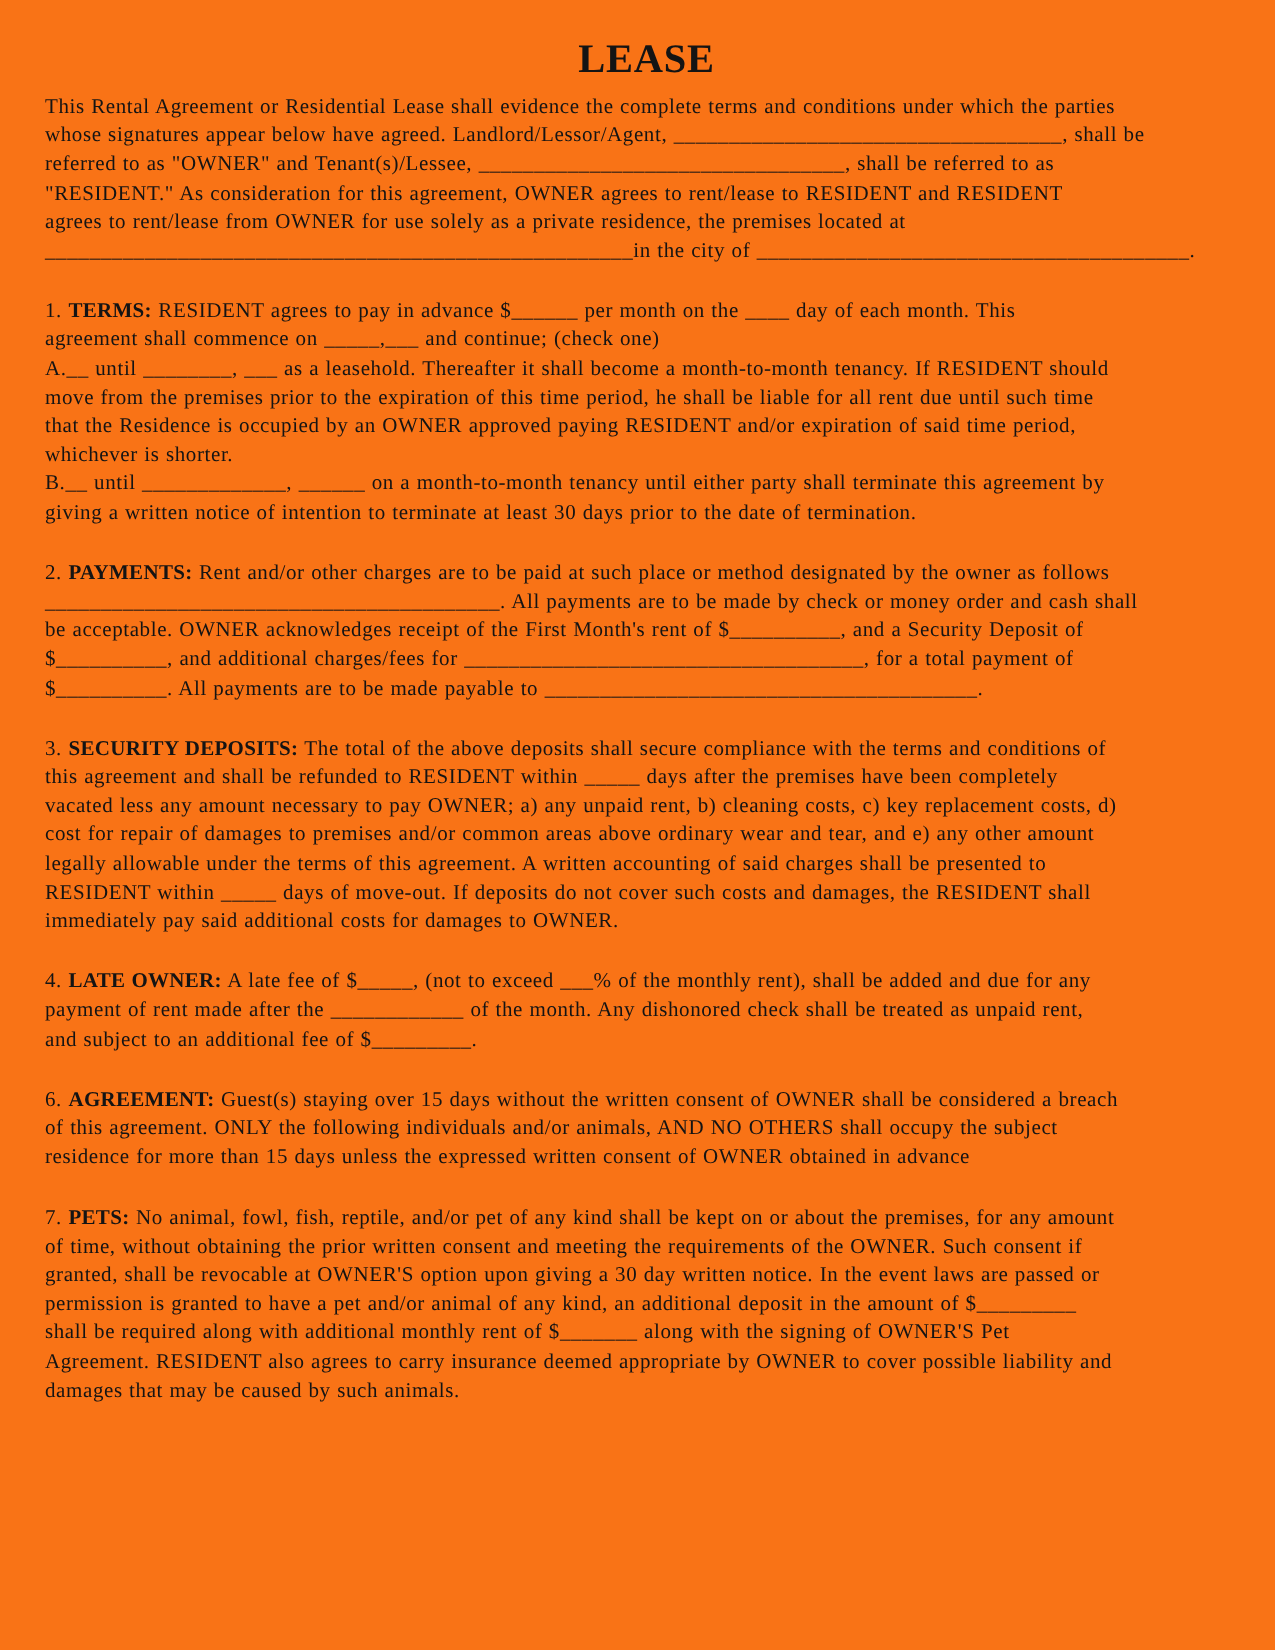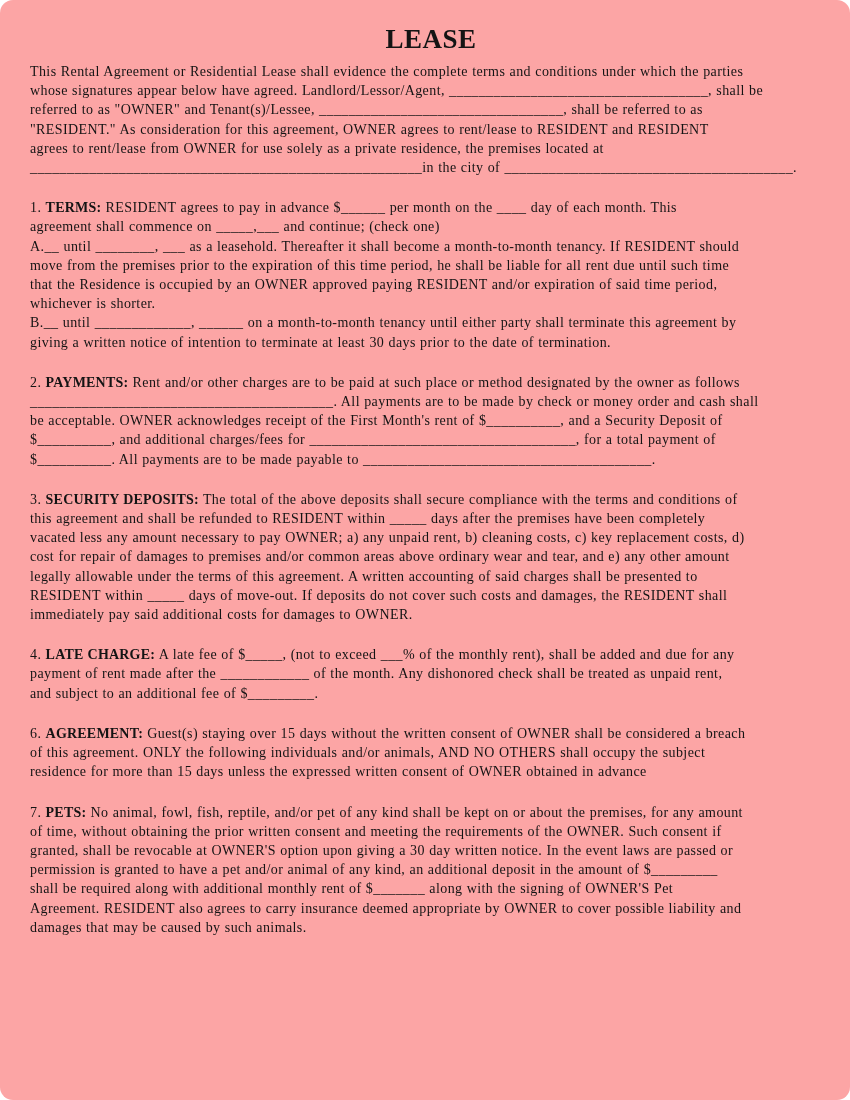--- a/index.html
+++ b/index.html
@@ -7,22 +7,21 @@
     width: 850px; height: 1100px;
     background: #ffffff;
     font-family: "Liberation Serif", serif;
     color: #141414;
   }
   .page {
     box-sizing: border-box;
     width: 850px; height: 1100px;
     padding: 24px 18px 0 30px;
     overflow: hidden;
-    background: #fca5a5;
-    border-radius: 13px;
+    background: #f97316;
   }
   .doc-title {
     text-align: center;
     font-size: 27px;
     font-weight: bold;
     letter-spacing: 0.5px;
     margin: 0;
   }
   .doc-subtitle {
     text-align: center;
@@ -73,21 +72,21 @@
 $__________. All payments are to be made payable to _______________________________________.</span></p>
 
     <p class="para"><span>3. </span><b>SECURITY DEPOSITS:</b><span> The total of the above deposits shall secure compliance with the terms and conditions of
 this agreement and shall be refunded to RESIDENT within _____ days after the premises have been completely
 vacated less any amount necessary to pay OWNER; a) any unpaid rent, b) cleaning costs, c) key replacement costs, d)
 cost for repair of damages to premises and/or common areas above ordinary wear and tear, and e) any other amount
 legally allowable under the terms of this agreement. A written accounting of said charges shall be presented to
 RESIDENT within _____ days of move-out. If deposits do not cover such costs and damages, the RESIDENT shall
 immediately pay said additional costs for damages to OWNER.</span></p>
 
-    <p class="para"><span>4. </span><b>LATE CHARGE:</b><span> A late fee of $_____, (not to exceed ___% of the monthly rent), shall be added and due for any
+    <p class="para"><span>4. </span><b>LATE OWNER:</b><span> A late fee of $_____, (not to exceed ___% of the monthly rent), shall be added and due for any
 payment of rent made after the ____________ of the month. Any dishonored check shall be treated as unpaid rent,
 and subject to an additional fee of $_________.</span></p>
 
 
     <p class="para"><span>6. </span><b>AGREEMENT:</b><span> Guest(s) staying over 15 days without the written consent of OWNER shall be considered a breach
 of this agreement. ONLY the following individuals and/or animals, AND NO OTHERS shall occupy the subject
 residence for more than 15 days unless the expressed written consent of OWNER obtained in advance</span></p>
 
     <p class="para"><span>7. </span><b>PETS:</b><span> No animal, fowl, fish, reptile, and/or pet of any kind shall be kept on or about the premises, for any amount
 of time, without obtaining the prior written consent and meeting the requirements of the OWNER. Such consent if

